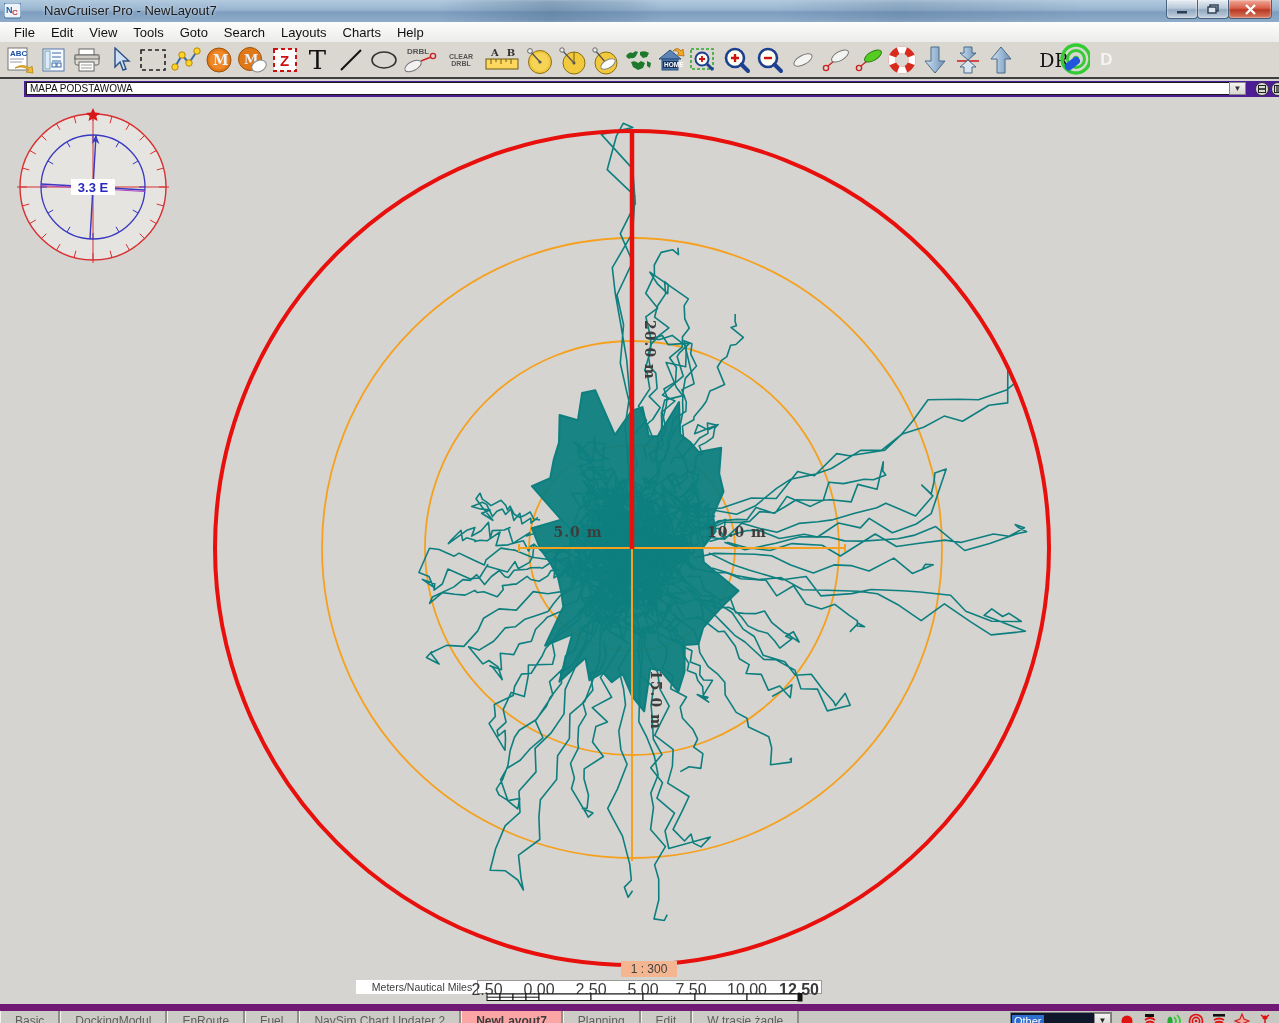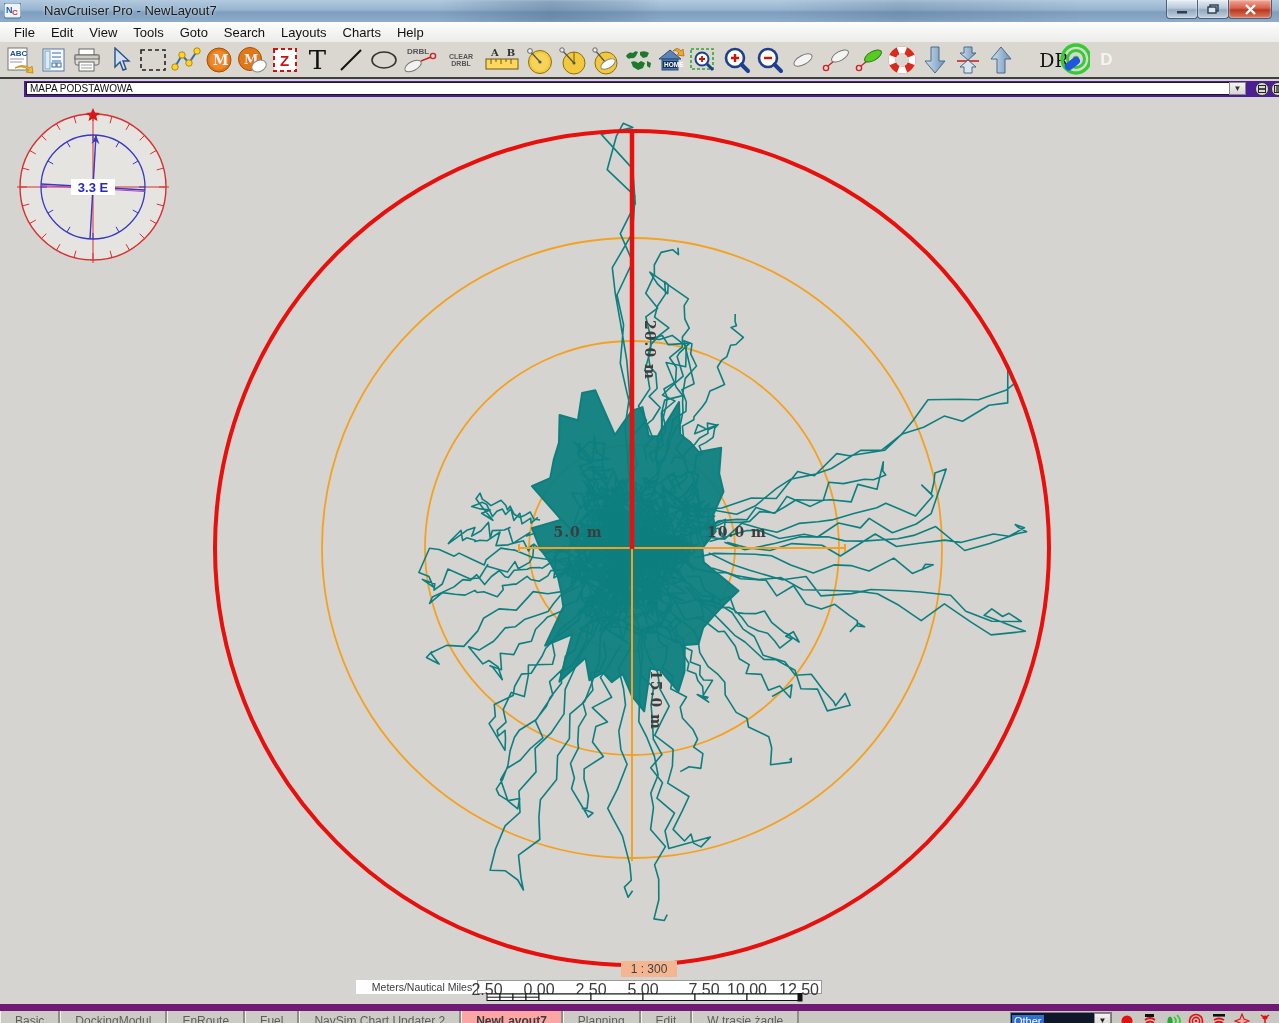--- a/index.html
+++ b/index.html
@@ -498,23 +498,23 @@
       </svg>
     <div class="scale-ratio">1 : 300</div>
     <div class="scalebar">
       <div class="numstrip"></div>
       <div class="unitbox">Meters/Nautical Miles</div>
       <div id="scale-ticks">
           <span class="stick" style="left: 131px;">2.50</span>
           <span class="stick" style="left: 183px;">0.00</span>
           <span class="stick" style="left: 235px;">2.50</span>
           <span class="stick" style="left: 287px;">5.00</span>
-          <span class="stick" style="left: 348px;">7.50</span>
+          <span class="stick" style="left: 335px;">7.50</span>
           <span class="stick" style="left: 391px;">10.00</span>
-          <span class="stick" style="left: 443px;">12.50</span>
+          <span class="stick" style="left: 443px; font-weight: bold;">12.50</span>
         </div>
       <svg id="ruler" width="330" height="9">
           <rect x="7" y="1" width="13" height="6.5" fill="#fff" stroke="#111" stroke-width="1"></rect>
           <line x1="7" y1="4.2" x2="20" y2="4.2" stroke="#111"></line>
           <rect x="20" y="1" width="13" height="6.5" fill="#fff" stroke="#111" stroke-width="1"></rect>
           <line x1="20" y1="4.2" x2="33" y2="4.2" stroke="#111"></line>
           <rect x="33" y="1" width="13" height="6.5" fill="#fff" stroke="#111" stroke-width="1"></rect>
           <line x1="33" y1="4.2" x2="46" y2="4.2" stroke="#111"></line>
           <rect x="46" y="1" width="13" height="6.5" fill="#fff" stroke="#111" stroke-width="1"></rect>
           <line x1="46" y1="4.2" x2="59" y2="4.2" stroke="#111"></line>

